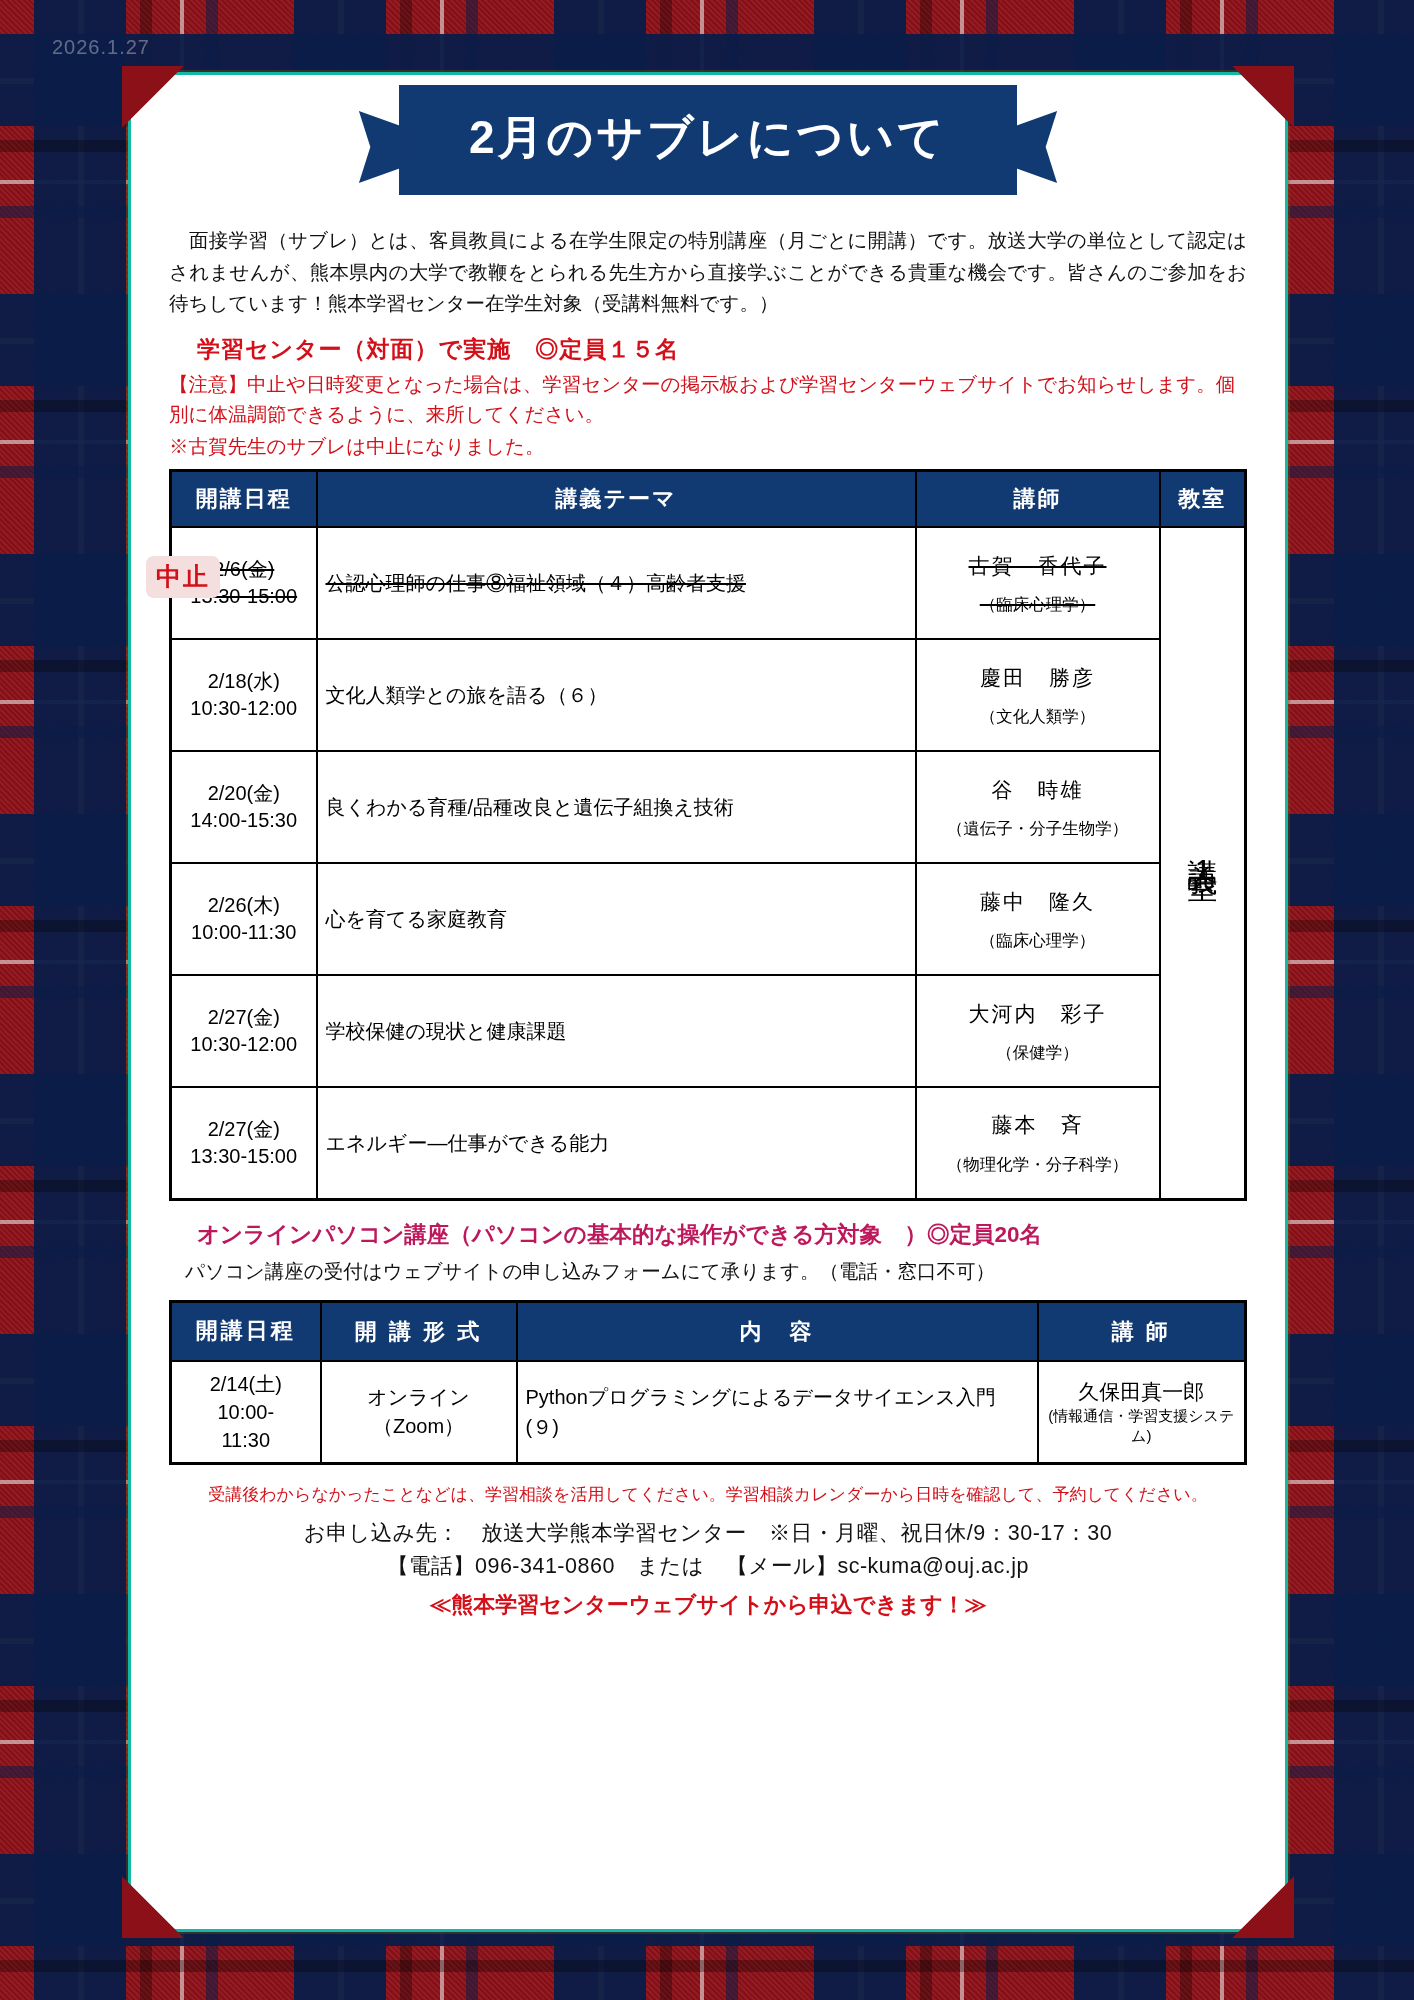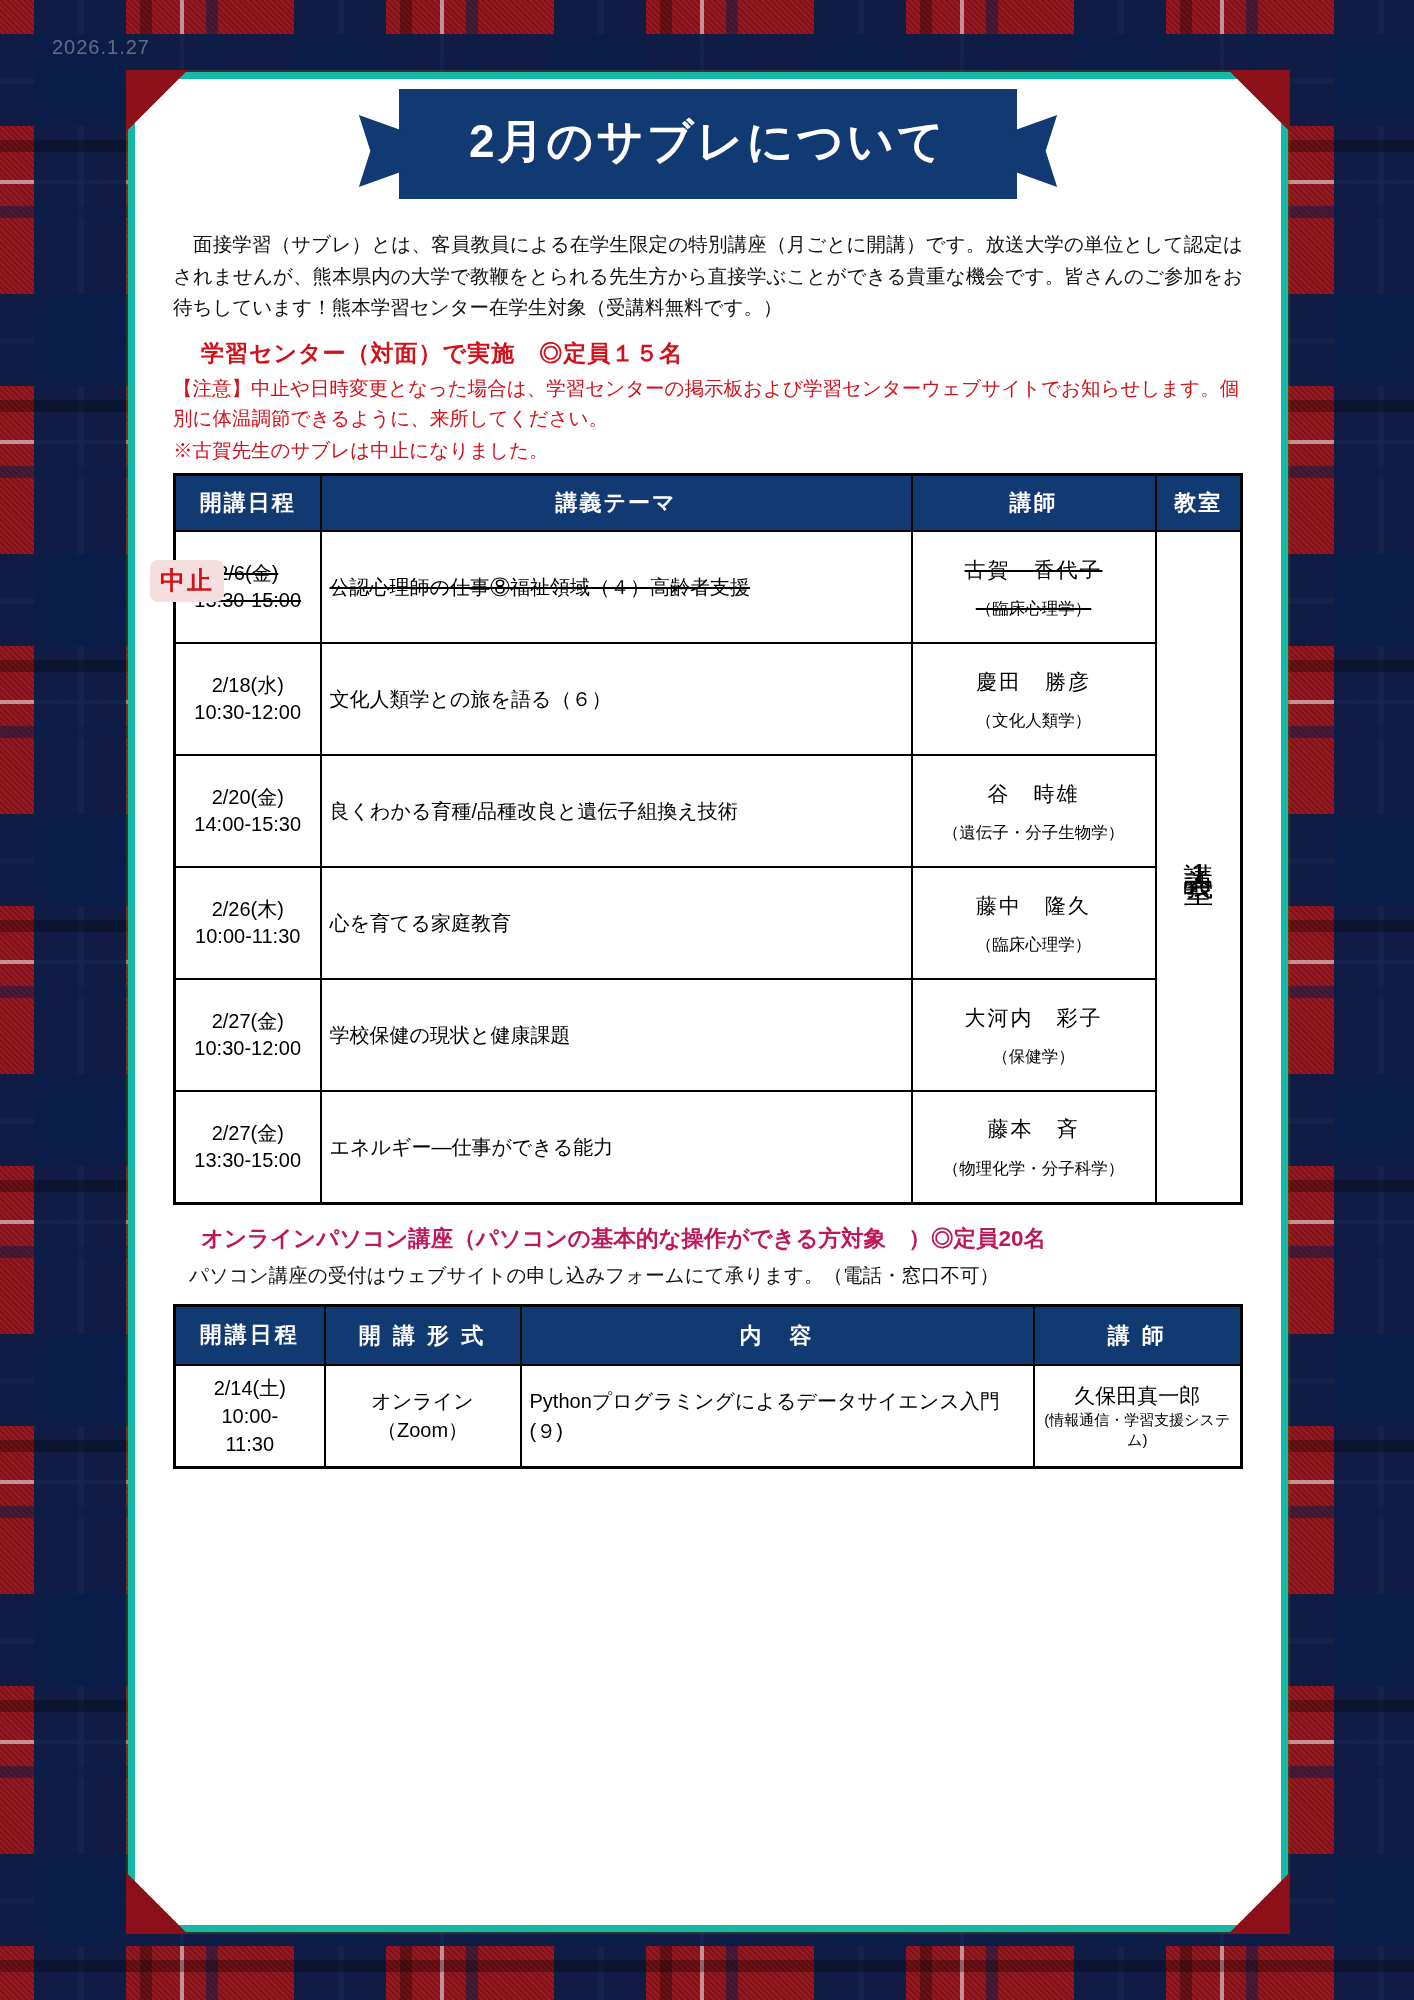--- a/index.html
+++ b/index.html
@@ -58,21 +58,21 @@
   .date-stamp {
     position: absolute; left: 52px; top: 36px;
     color: rgba(255,255,255,0.35);
     font-size: 20px; letter-spacing: 1px;
   }
 
   
   .gold-frame {
     position: absolute;
     left: 128px; top: 72px; width: 1160px; height: 1860px;
-    border: 7px solid #14b8a6;
+    border: 3px solid #14b8a6;
     background: #ffffff;
     box-shadow: 0 0 0 2px rgba(120,90,0,0.35);
   }
   .corner {
     position: absolute; width: 62px; height: 62px; background: transparent;
   }
   .corner::before {
     content: ""; position: absolute; inset: 0;
     background: #8c1018;
   }
@@ -349,16 +349,22 @@
             </td>
             <td class="o-body">Pythonプログラミングによるデータサイエンス入門(９)</td>
             <td class="o-lect">
               <div class="nm">久保田真一郎</div>
               <div class="fl">(情報通信・学習支援システム)</div>
             </td>
           </tr>
         </tbody>
       </table>
 
+      <div class="footer">
+        <div class="f-red-small">受講後わからなかったことなどは、学習相談を活用してください。学習相談カレンダーから日時を確認して、予約してください。</div>
+        <div class="f-line">お申し込み先：　放送大学熊本学習センター　※日・月曜、祝日休/9：30-17：30</div>
+        <div class="f-line">【電話】096-341-0860　または　【メール】sc-kuma@ouj.ac.jp</div>
+        <div class="f-red-big">≪熊本学習センターウェブサイトから申込できます！≫</div>
+      </div>
 
     </div>
   </div>
 </div>
 
 </body></html>

